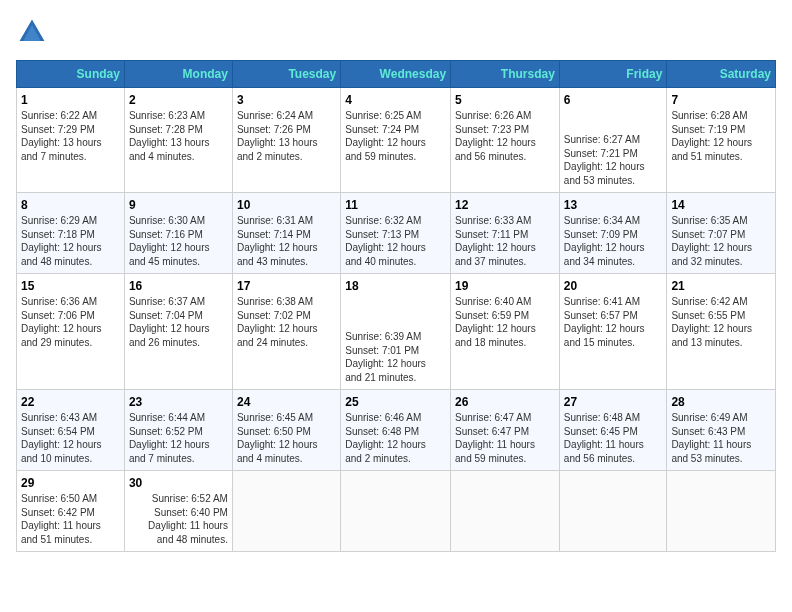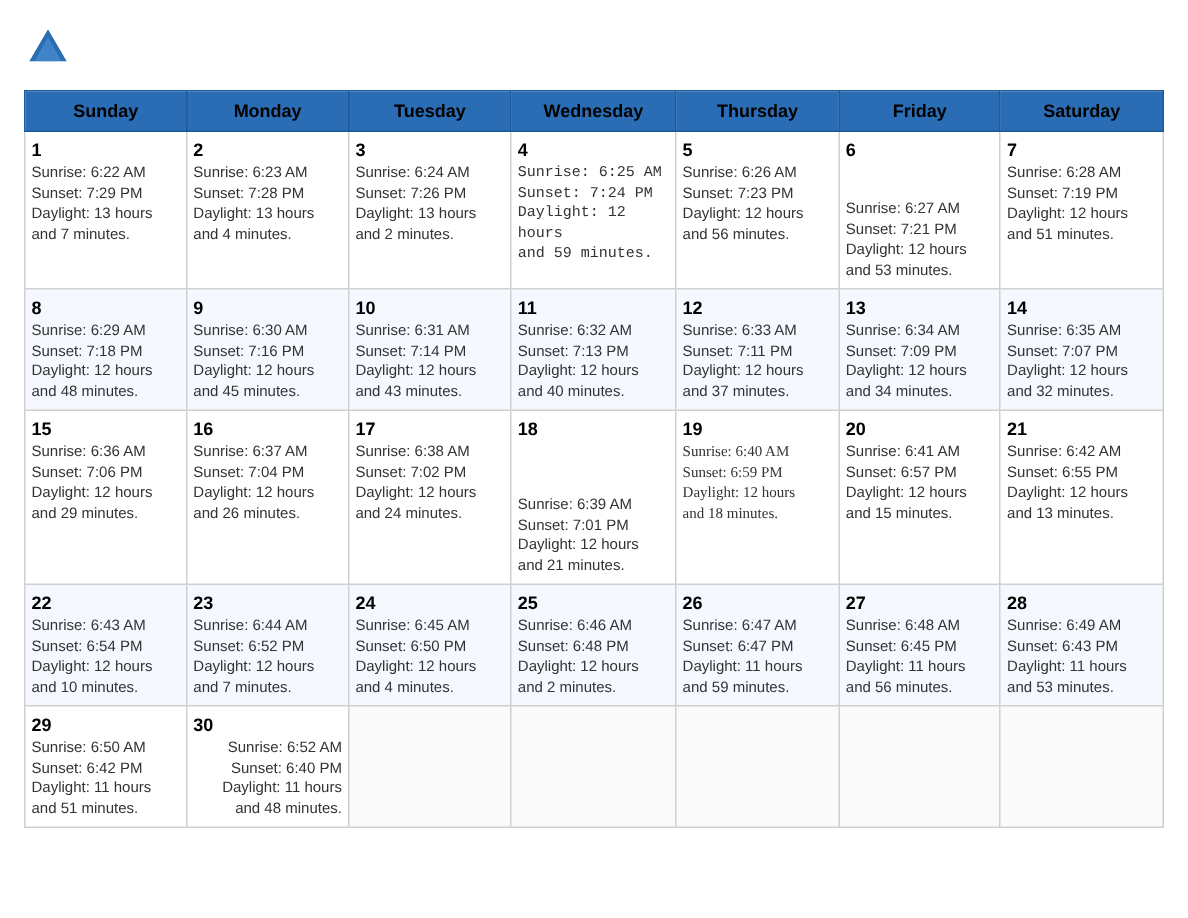--- a/index.html
+++ b/index.html
@@ -53,23 +53,23 @@
       font-size: 14px;
       color: #555;
     }
     .calendar {
       width: 100%;
       border-collapse: collapse;
       font-size: 10.5px;
     }
     .calendar th {
       background: #2a6db5;
-      color: #000000;
+      color: #5eead4;
       padding: 6px 4px;
-      text-align: center;
+      text-align: right;
       font-size: 12px;
       font-weight: bold;
       border: 1px solid #1a5a9a;
     }
     .calendar td {
       vertical-align: top;
       padding: 5px 4px;
       border: 1px solid #d0d0d0;
       width: 113px;
       min-height: 70px;
@@ -146,21 +146,21 @@
         </td>
         <td>
           <span class="day-num">3</span>
           <div class="day-info" style="white-space: pre-line;">Sunrise: 6:24 AM
 Sunset: 7:26 PM
 Daylight: 13 hours
 and 2 minutes.</div>
         </td>
         <td>
           <span class="day-num">4</span>
-          <div class="day-info" style="white-space: pre-line; font-family: Liberation Mono, monospace;">Sunrise: 6:25 AM
+          <div class="day-info" style="white-space: pre-line;">Sunrise: 6:25 AM
 Sunset: 7:24 PM
 Daylight: 12 hours
 and 59 minutes.</div>
         </td>
         <td>
           <span class="day-num">5</span>
           <div class="day-info" style="white-space: pre-line;">Sunrise: 6:26 AM
 Sunset: 7:23 PM
 Daylight: 12 hours
 and 56 minutes.</div>
@@ -255,21 +255,21 @@
         </td>
         <td>
           <span class="day-num">18</span>
           <div class="day-info" style="white-space: pre-line; margin-top: 37px;">Sunrise: 6:39 AM
 Sunset: 7:01 PM
 Daylight: 12 hours
 and 21 minutes.</div>
         </td>
         <td>
           <span class="day-num">19</span>
-          <div class="day-info" style="white-space: pre-line; font-family: Liberation Serif, serif;">Sunrise: 6:40 AM
+          <div class="day-info" style="white-space: pre-line;">Sunrise: 6:40 AM
 Sunset: 6:59 PM
 Daylight: 12 hours
 and 18 minutes.</div>
         </td>
         <td>
           <span class="day-num">20</span>
           <div class="day-info" style="white-space: pre-line;">Sunrise: 6:41 AM
 Sunset: 6:57 PM
 Daylight: 12 hours
 and 15 minutes.</div>

